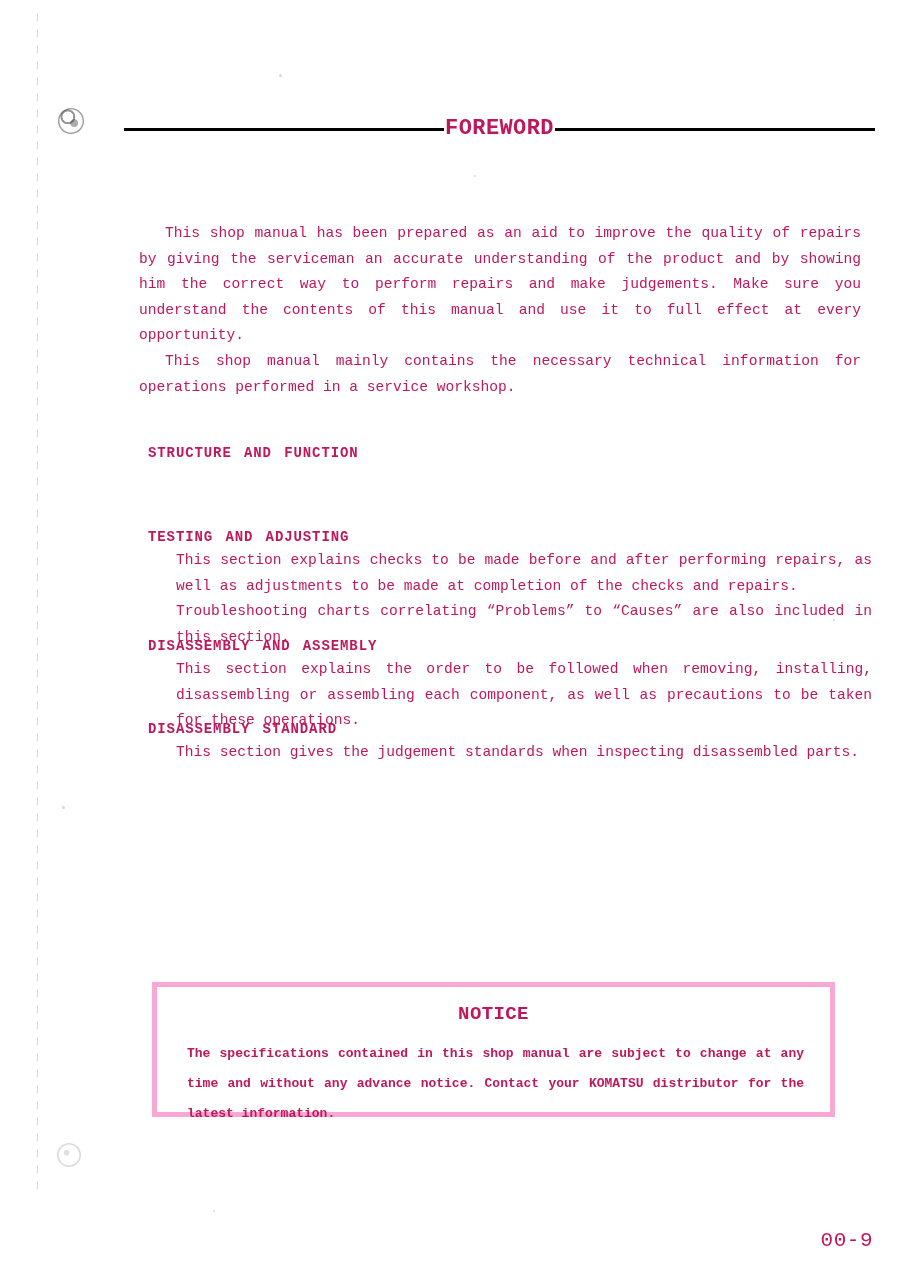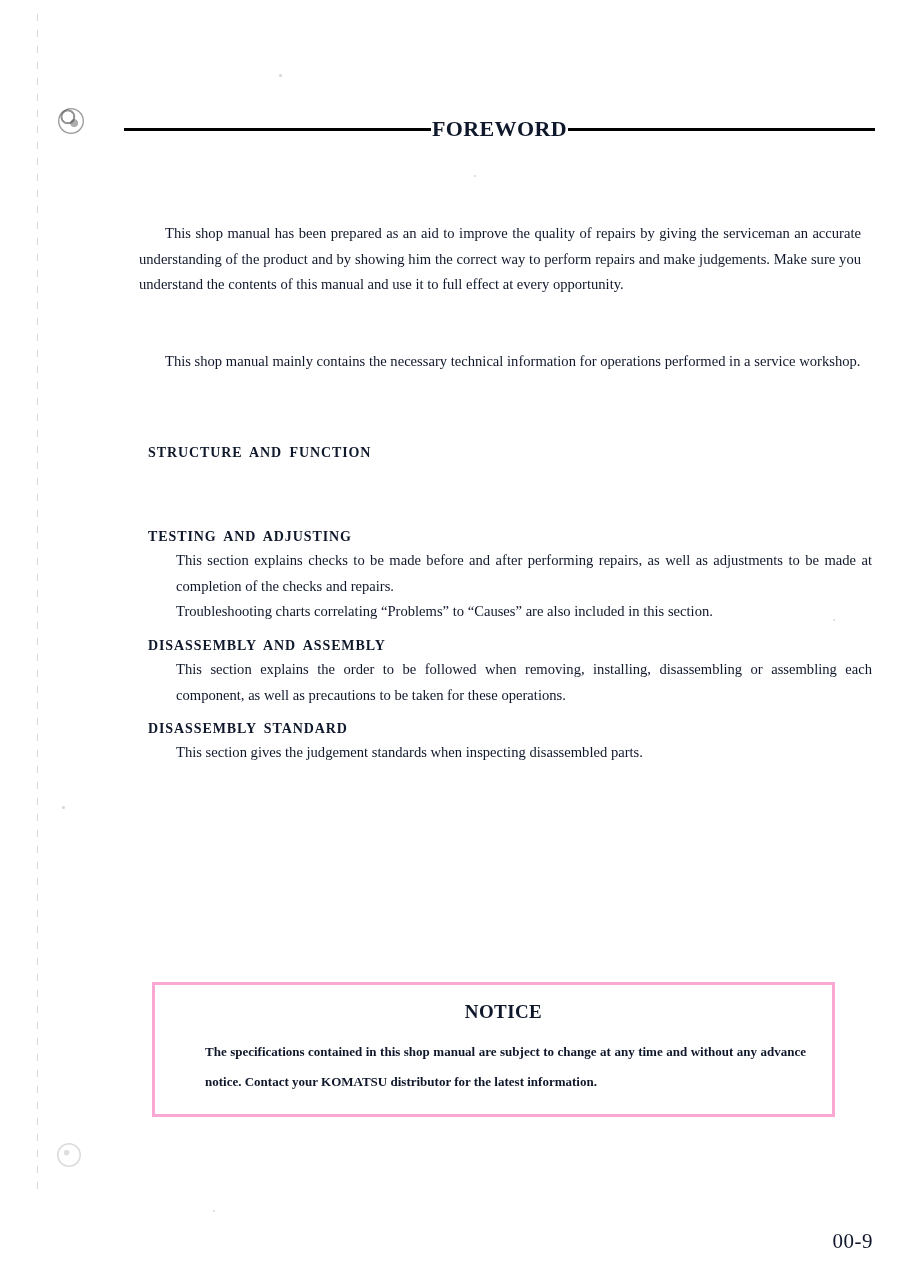--- a/index.html
+++ b/index.html
@@ -6,22 +6,22 @@
     margin: 0;
     padding: 0;
     background: #ffffff;
   }
   .page {
     position: relative;
     width: 909px;
     height: 1286px;
     background: #ffffff;
     overflow: hidden;
-    font-family: Liberation Serif, serif;
-    color: #0f172a;
+    font-family: Liberation Mono, monospace;
+    color: #be185d;
     -webkit-font-smoothing: antialiased;
   }
 
   
   .scan-edge-line {
     position: absolute;
     left: 37px;
     top: 14px;
     width: 1px;
     height: 1180px;
@@ -136,24 +136,23 @@
     text-indent: 0;
   }
 
   
   .notice-box {
     position: absolute;
     left: 152px;
     top: 982px;
     width: 683px;
     height: 135px;
-    border: 3px solid #f9a8d4;
+    border: 5px solid #f9a8d4;
     box-sizing: border-box;
     background: #fff;
-    padding-left: 20px;
   }
   .notice-title {
     text-align: center;
     font-size: 19px;
     font-weight: bold;
     letter-spacing: 0.4px;
     margin: 16px 0 0 0;
   }
   .notice-text {
     margin: 14px 26px 0 30px;

